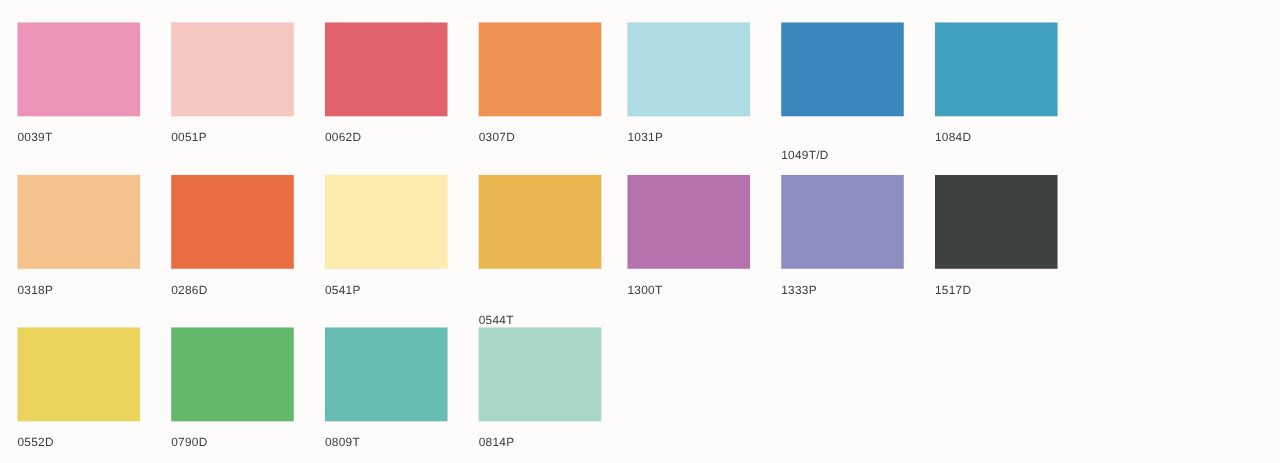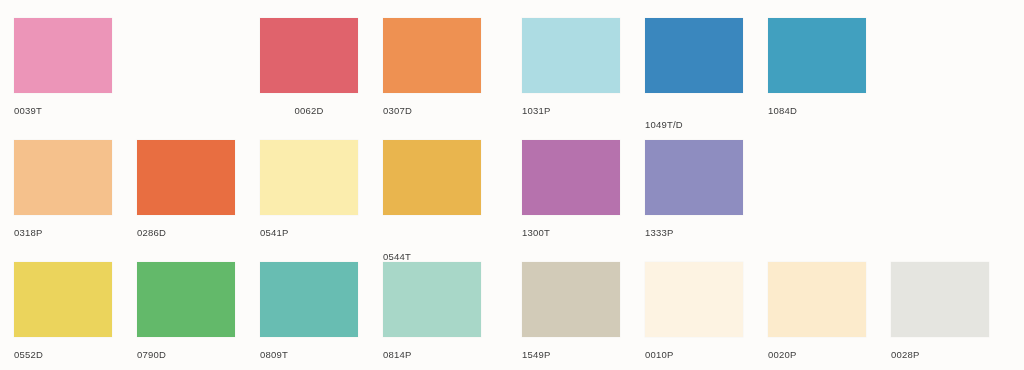--- a/index.html
+++ b/index.html
@@ -19,21 +19,21 @@
     width: 1024px;
     height: 370px;
     background: #FDFCFA;
   }
   .group {
     position: absolute;
     top: 0;
     height: 370px;
   }
   #group-left  { left: 0px;   width: 512px; }
-  #group-right { left: 508px; width: 512px; }
+  #group-right { left: 488px; width: 512px; }
 
   .swatch-row {
     position: absolute;
     left: 0;
     width: 100%;
     height: 122px;
   }
   .row-0 { top: 0px; }
   .row-1 { top: 122px; }
   .row-2 { top: 244px; }
@@ -71,23 +71,27 @@
 
 <div id="palette-page" style="background-color: rgb(253, 252, 250); text-decoration: underline;">
 
   <div class="group" id="group-left">
 
     <div class="swatch-row row-0">
       <div class="swatch-cell col-0">
         <span class="swatch-chip" style="background-color: rgb(236, 149, 184);"></span>
         <span class="swatch-label" style="color: rgb(60, 60, 60);">0039T</span>
       </div>
+      <div class="swatch-cell col-1">
+        <span class="swatch-chip" style="background-color: rgb(247, 200, 193);"></span>
+        <span class="swatch-label" style="color: rgb(60, 60, 60);">0051P</span>
+      </div>
       <div class="swatch-cell col-2">
         <span class="swatch-chip" style="background-color: rgb(224, 99, 108);"></span>
-        <span class="swatch-label" style="color: rgb(60, 60, 60); text-align: center;">0062D</span>
+        <span class="swatch-label" style="color: rgb(60, 60, 60);">0062D</span>
       </div>
       <div class="swatch-cell col-3">
         <span class="swatch-chip" style="background-color: rgb(238, 145, 82);"></span>
         <span class="swatch-label" style="color: rgb(60, 60, 60);">0307D</span>
       </div>
     </div>
 
     <div class="swatch-row row-1">
       <div class="swatch-cell col-0">
         <span class="swatch-chip" style="background-color: rgb(245, 193, 140);"></span>
@@ -147,36 +151,22 @@
 
     <div class="swatch-row row-1">
       <div class="swatch-cell col-0">
         <span class="swatch-chip" style="background-color: rgb(182, 114, 173);"></span>
         <span class="swatch-label" style="color: rgb(60, 60, 60);">1300T</span>
       </div>
       <div class="swatch-cell col-1">
         <span class="swatch-chip" style="background-color: rgb(142, 141, 192);"></span>
         <span class="swatch-label" style="color: rgb(60, 60, 60);">1333P</span>
       </div>
+      <div class="swatch-cell col-2">
+        <span class="swatch-chip" style="background-color: rgb(62, 67, 66);"></span>
+        <span class="swatch-label" style="color: rgb(60, 60, 60);">1517D</span>
+      </div>
     </div>
 
-    <div class="swatch-row row-2">
-      <div class="swatch-cell col-0">
-        <span class="swatch-chip" style="background-color: rgb(210, 203, 184);"></span>
-        <span class="swatch-label" style="color: rgb(60, 60, 60);">1549P</span>
-      </div>
-      <div class="swatch-cell col-1">
-        <span class="swatch-chip" style="background-color: rgb(253, 243, 226);"></span>
-        <span class="swatch-label" style="color: rgb(60, 60, 60);">0010P</span>
-      </div>
-      <div class="swatch-cell col-2">
-        <span class="swatch-chip" style="background-color: rgb(252, 235, 204);"></span>
-        <span class="swatch-label" style="color: rgb(60, 60, 60);">0020P</span>
-      </div>
-      <div class="swatch-cell col-3">
-        <span class="swatch-chip" style="background-color: rgb(229, 229, 224);"></span>
-        <span class="swatch-label" style="color: rgb(60, 60, 60);">0028P</span>
-      </div>
-    </div>
 
   </div>
 
 </div>
 
 </body></html>

